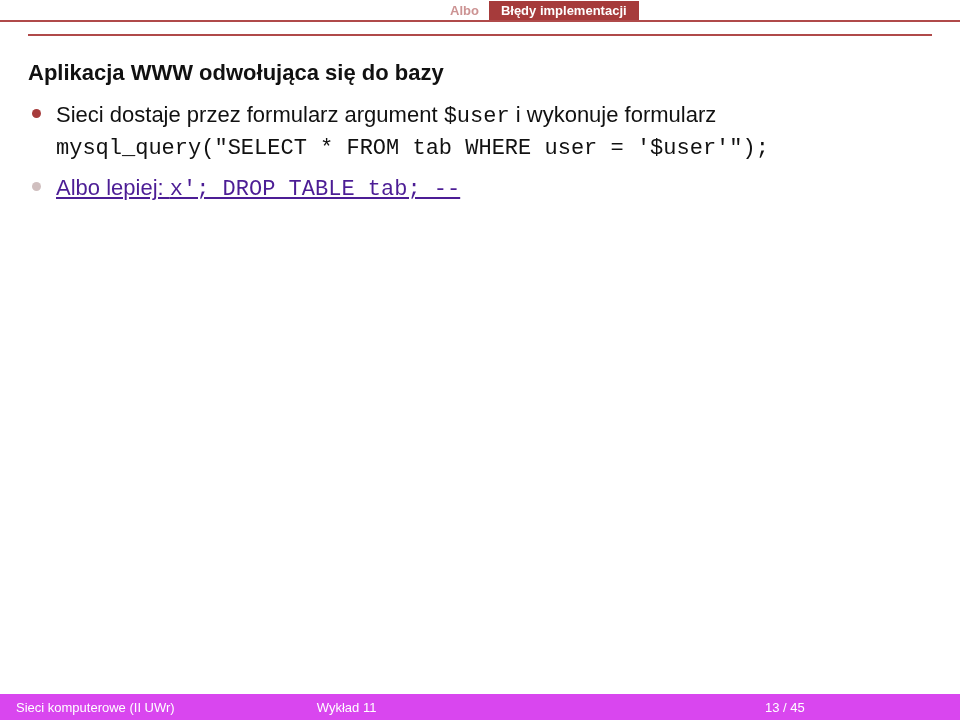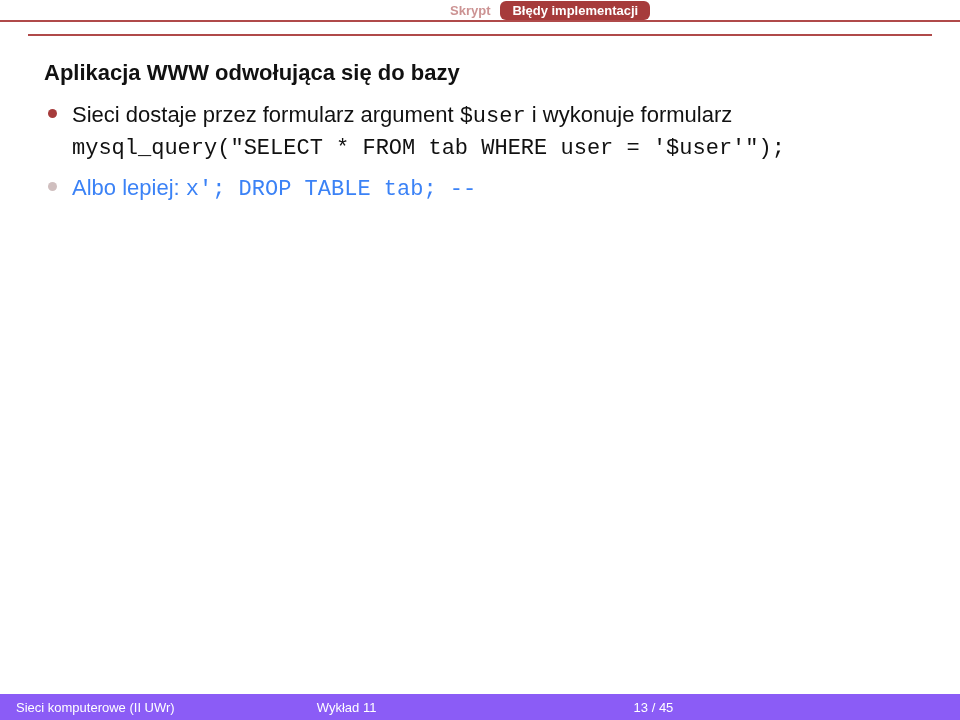--- a/index.html
+++ b/index.html
@@ -1,46 +1,46 @@
 <!DOCTYPE html>
 <html><head>
 <meta charset="utf-8">
 <style>
   * { margin: 0; padding: 0; box-sizing: border-box; }
   html, body { width: 960px; height: 720px; font-family: sans-serif; background: #fff; overflow: hidden; }
   .slide { width: 960px; height: 720px; position: relative; display: flex; flex-direction: column; }
   .nav-row { display: flex; align-items: flex-end; padding-left: 440px; height: 20px; font-size: 13px; }
   .nav-item { padding: 2px 10px 2px 10px; color: #cfa6a6; font-weight: 600; }
   .nav-item.a { background: transparent; color: #cc9393; }
-  .nav-item.b { background: #a63b3b; color: #fff; padding: 2px 12px; border-radius: 6px; }
+  .nav-item.b { background: #a63b3b; color: #fff; padding: 2px 12px; }
   .sep-line { height: 2px; background: #b04a4a; width: 100%; }
   .title-wrap { padding: 6px 28px 10px 28px; }
   .title { font-size: 32px; font-weight: 700; color: #a63b3b; line-height: 1.15; }
   .title .it { font-style: italic; }
   .hr { height: 2px; background: #b04a4a; width: 100%; margin-top: 6px; }
-  .body { padding: 14px 28px 0 28px; flex: 1; font-size: 22px; color: #111; margin-left: 16px; }
+  .body { padding: 14px 28px 0 28px; flex: 1; font-size: 22px; color: #111; }
   .subheader { font-weight: 700; margin-bottom: 14px; }
   ul.pts { list-style: none; padding-left: 28px; }
   ul.pts > li { position: relative; margin-bottom: 10px; line-height: 1.35; }
   ul.pts > li::before { content: ""; position: absolute; left: -24px; top: 9px; width: 9px; height: 9px; background: #a63b3b; border-radius: 50%; }
   .tt { font-family: "Courier New", monospace; text-align: right; }
-  .faded { color: #3b82f6; }
+  .faded { color: #4c1d95; text-decoration: underline; }
   .faded-bullet::before { background: #d0bfbf !important; }
-  .footer { position: absolute; bottom: 0; left: 0; right: 0; height: 26px; background: #8b5cf6; color: #fff; display: flex; align-items: center; font-size: 13px; }
+  .footer { position: absolute; bottom: 0; left: 0; right: 0; height: 26px; background: #d946ef; color: #fff; display: flex; align-items: center; font-size: 13px; }
   .footer .left { padding-left: 16px; flex: 0 0 33%; text-align: left; }
   .footer .center { flex: 0 0 33%; }
-  .footer .right { flex: 0 0 34%; text-align: left; padding-right: 24px; }
+  .footer .right { flex: 0 0 34%; text-align: center; padding-right: 24px; }
 </style>
 </head>
 <body>
 
 <div class="slide">
 
   <div class="nav-row">
-    <div class="nav-item a">Skrypt</div>
+    <div class="nav-item a">Albo</div>
     <div class="nav-item b">Błędy implementacji</div>
   </div>
   <div class="sep-line"></div>
 
   <div class="title-wrap">
     <div class="hr"></div>
   </div>
 
   <div class="body">
     <div class="subheader">Aplikacja WWW odwołująca się do bazy</div>

